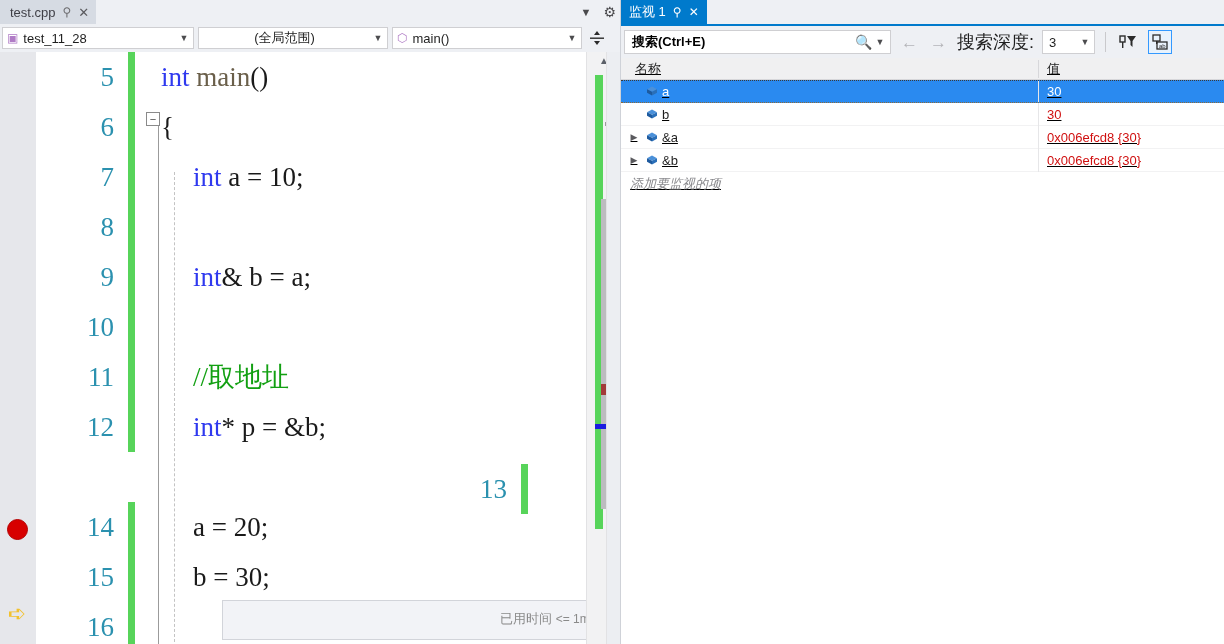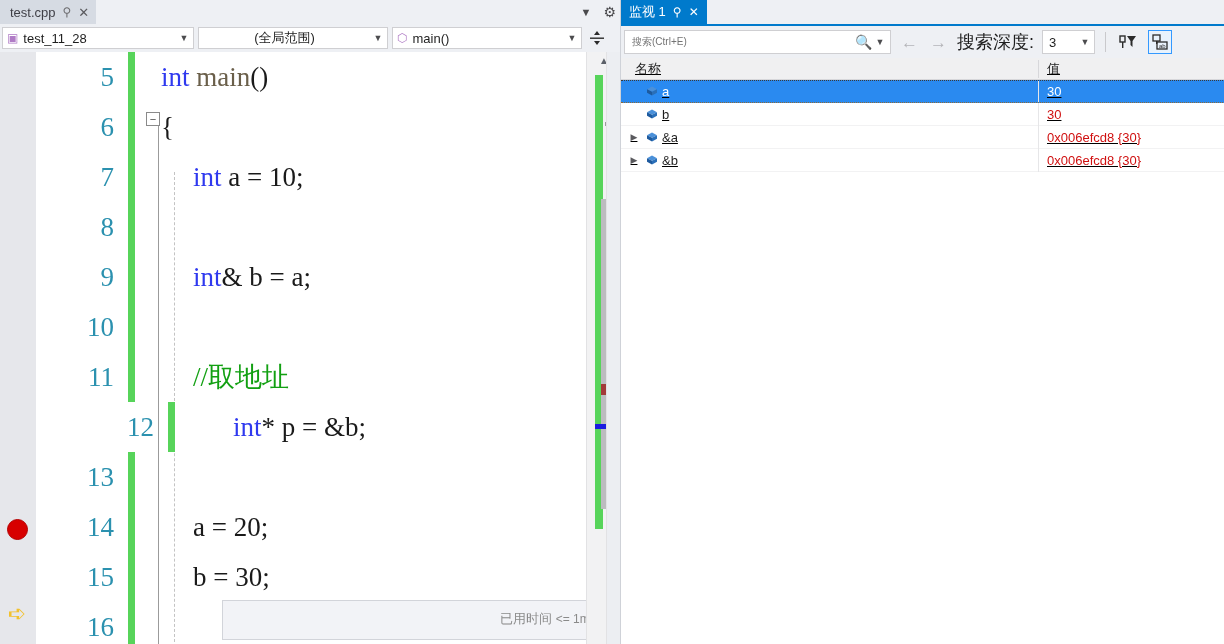--- a/index.html
+++ b/index.html
@@ -191,21 +191,21 @@
   .watch-underline { height: 2px; background: #007acc; flex: 0 0 2px; }
 
   .watch-toolbar {
     height: 32px; flex: 0 0 32px; background: #eef0f4;
     display: flex; align-items: center; padding: 0 3px; gap: 8px;
   }
   .search-box {
     width: 267px; height: 24px; background: #fff; border: 1px solid #cfcfd2;
     display: flex; align-items: center; padding: 0 3px 0 7px;
   }
-  .search-box .ph { flex: 1; font-size: 10px; color: #737373; }
+  .search-box .ph { flex: 1; font-size: 13px; color: #000000; font-weight: bold; }
   .mag { color: #3a3a3d; font-size: 14px; line-height: 1; }
   .nav-arrow { color: #b4b4b8; font-size: 17px; line-height: 1; padding: 0 2px; }
   .depth-label { font-size: 18px; color: #1e1e1e; white-space: nowrap; }
   .depth-dd {
     width: 53px; height: 24px; background: #fff; border: 1px solid #cfcfd2;
     display: flex; align-items: center; padding: 0 2px 0 6px;
     font-size: 13px; color: #1e1e1e;
   }
   .depth-dd .dval { flex: 1; }
   .tb-sep { width: 1px; height: 20px; background: #c9c9cc; margin: 0 2px; }
@@ -352,27 +352,27 @@
               <div class="changebar"></div>
               <div class="gutter-gap"></div>
               <div class="code-text" style="padding-left: 48px;"></div>
             </div>
             <div class="code-row" style="top: 300px;">
               <div class="lineno">11</div>
               <div class="changebar"></div>
               <div class="gutter-gap"></div>
               <div class="code-text" style="padding-left: 48px;"><span class="cmt">//取地址</span></div>
             </div>
-            <div class="code-row" style="top: 350px; padding-left: 40px;">
+            <div class="code-row" style="top: 350px;">
               <div class="lineno">12</div>
               <div class="changebar"></div>
               <div class="gutter-gap"></div>
               <div class="code-text" style="padding-left: 48px;"><span class="kw">int</span><span class="idn">* p = &amp;b;</span></div>
             </div>
-            <div class="code-row" style="top: 400px;">
+            <div class="code-row" style="top: 412px; justify-content: flex-end;">
               <div class="lineno">13</div>
               <div class="changebar"></div>
               <div class="gutter-gap"></div>
               <div class="code-text" style="padding-left: 48px;"></div>
             </div>
             <div class="code-row" style="top: 450px;">
               <div class="lineno">14</div>
               <div class="changebar"></div>
               <div class="gutter-gap"></div>
               <div class="code-text" style="padding-left: 48px;"><span class="idn">a = </span><span class="num">20</span><span class="idn">;</span></div>
@@ -502,16 +502,17 @@
                   <path d="M2 4.2 L7 1.6 L12 4.2 L7 6.8 Z" fill="#4a90d9"></path>
                   <path d="M2 4.2 L7 6.8 L7 10.4 L2 7.8 Z" fill="#1d5a9e"></path>
                   <path d="M12 4.2 L7 6.8 L7 10.4 L12 7.8 Z" fill="#2a6fb8"></path>
                 </svg>
               </span>
               <span>&amp;b</span>
             </div>
             <div class="cell-val">0x006efcd8 {30}</div>
           </div>
         </div>
+      <div class="wg-addrow">添加要监视的项</div>
       <div class="sel-focus-outline"></div>
     </div>
   </div>
 </div>
 
 </body></html>

